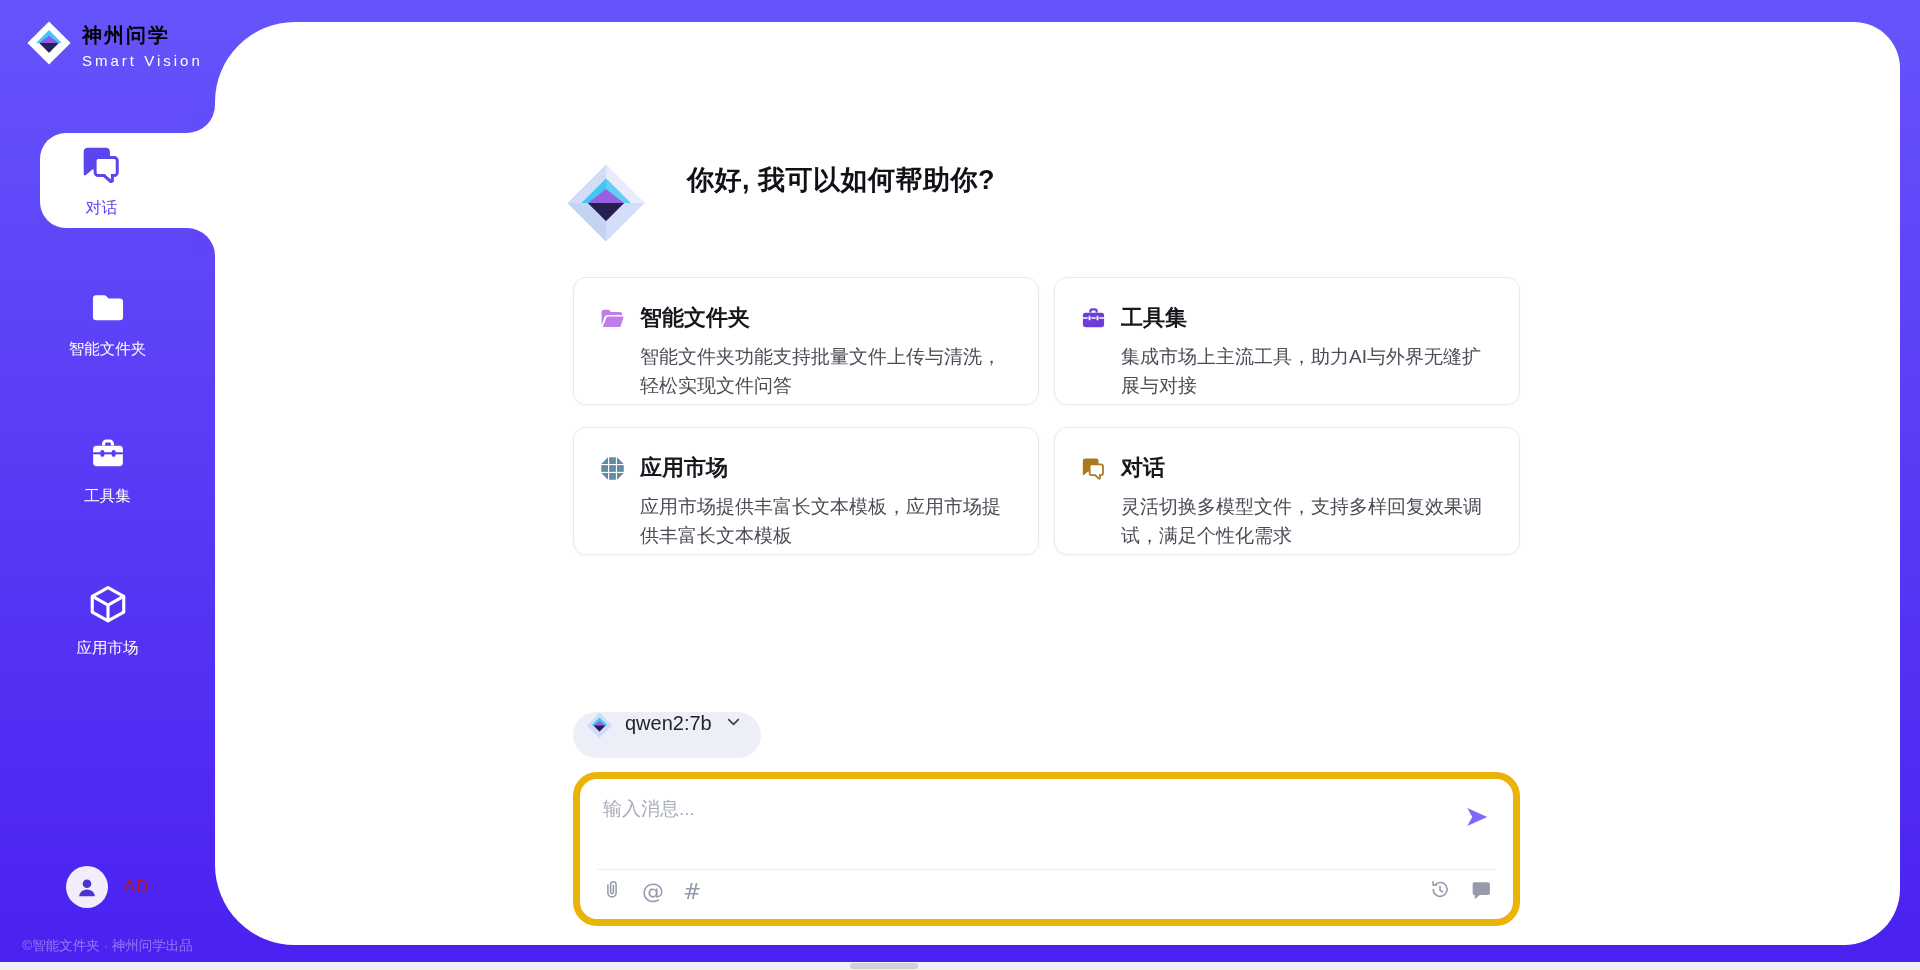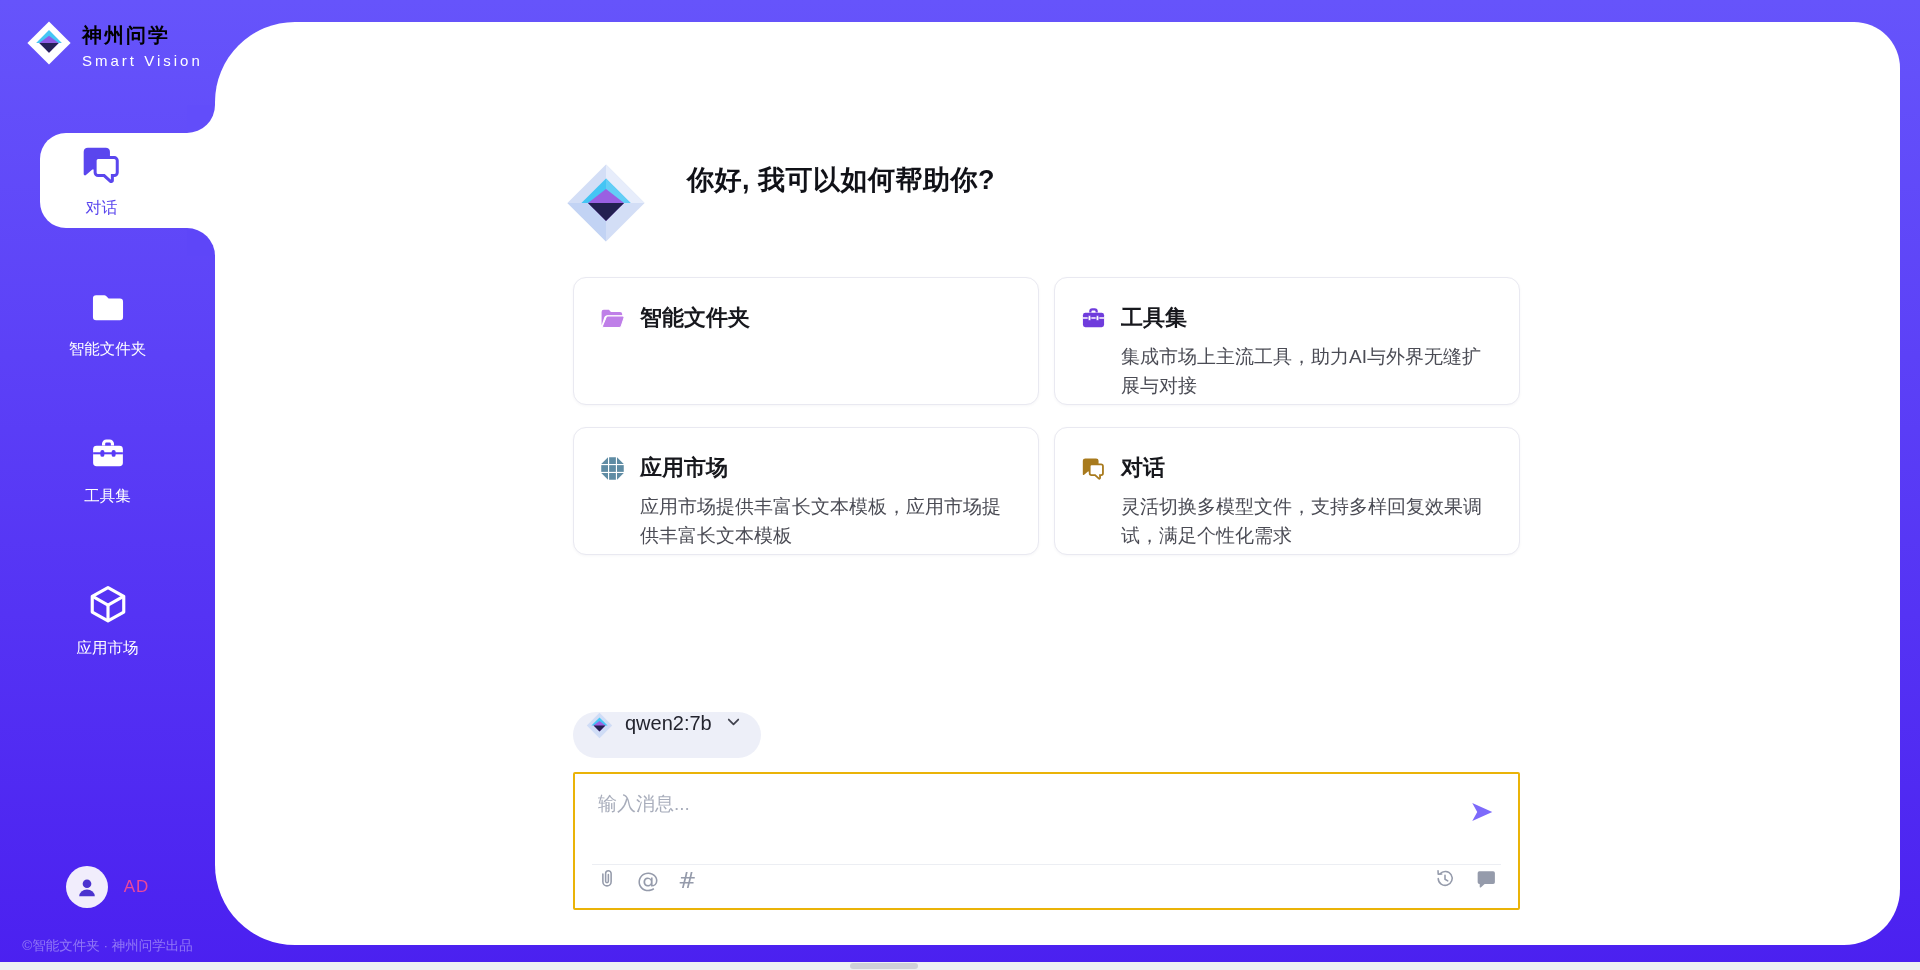--- a/index.html
+++ b/index.html
@@ -42,21 +42,21 @@
   .curve { position:absolute; right:0; width:28px; height:28px; background:#fff; }
   .curve-top { top:105px; }
   .curve-top::before { content:""; position:absolute; inset:0; background:#624dfa; border-bottom-right-radius:100%; }
   .curve-bottom { top:228px; }
   .curve-bottom::before { content:""; position:absolute; inset:0; background:#5e46f8; border-top-right-radius:100%; }
 
   .nav-folder { top:288px; } .nav-toolbox { top:435px; } .nav-cube { top:583px; } .nav-gear { top:727px; }
 
   .user-row { position:absolute; top:866px; left:0; width:215px; display:flex; align-items:center; justify-content:center; gap:16px; cursor:pointer; }
   .avatar { width:42px; height:42px; border-radius:50%; background:#f1edfc; display:flex; align-items:center; justify-content:center; }
-  .user-name { color:#ec4899; font-size:17px; letter-spacing:1px; }
+  .user-name { color:#b91c1c; font-size:17px; letter-spacing:1px; }
 
   .copyright { position:absolute; bottom:15px; left:0; width:215px; text-align:center; color:rgba(255,255,255,0.38); font-size:13.5px; }
 
   
   .content { position:absolute; left:358px; top:0; width:947px; height:100%; }
 
   .greeting { position:absolute; top:140px; left:-8px; display:flex; gap:40px; }
   .greeting-title { font-size:27px; font-weight:bold; color:#101117; letter-spacing:0.5px; }
 
   .cards { position:absolute; top:255px; left:0; display:grid; grid-template-columns:466px 466px; grid-gap:22px 15px; }
@@ -70,22 +70,22 @@
   .card-desc { font-size:19px; color:#4b4c55; line-height:29px; max-width:382px; }
 
   .model-pill {
     position:absolute; top:690px; left:0; height:46px;
     display:inline-flex; align-items:flex-start; gap:12px;
     background:#edeff8; border-radius:23px; padding:0 18px 0 13px; cursor:pointer;
   }
   .model-name { font-size:20px; color:#23242e; }
 
   .composer {
-    position:absolute; top:750px; left:0; width:947px; height:138px;
-    background:#fff; border:2px solid #eab308; border-radius:2px;
+    position:absolute; top:750px; left:0; width:947px; height:154px;
+    background:#fff; border:7px solid #eab308; border-radius:24px;
   }
   .composer textarea {
     position:absolute; top:17px; left:23px; width:850px; height:58px;
     border:none; outline:none; resize:none; font-family:"Liberation Sans",sans-serif;
     font-size:19px; color:#33343c; background:transparent;
   }
   .composer textarea::placeholder { color:#a8adbb; }
   .send-btn { position:absolute; top:25px; right:23px; width:26px; height:26px; cursor:pointer; background:none; border:none; }
   .composer-divider { position:absolute; top:90px; left:17px; right:17px; border-top:1px solid #eceef3; }
   .composer-tools { position:absolute; left:21px; right:21px; bottom:15px; display:flex; align-items:center; gap:19px; }
@@ -122,20 +122,21 @@
 
       <div class="card">
         <span class="card-icon">
           <svg viewBox="0 0 24 24" width="27" height="27">
             <path fill="#bf7fe8" d="M2.3,6.2 a1.9,1.9 0 0 1 1.9,-1.9 h4.6 l1.8,1.9 h8.1 a1.9,1.9 0 0 1 1.9,1.9 v1.3 h-13.9 a2.1,2.1 0 0 0 -2,1.45 l-2.4,7.2 z"></path>
             <path fill="#bf7fe8" stroke="#fff" stroke-width="0.9" d="M6.5,10.6 a1.35,1.35 0 0 1 1.28,-0.93 h13.2 a1.3,1.3 0 0 1 1.23,1.72 l-2.45,7.4 a1.9,1.9 0 0 1 -1.8,1.31 h-13.5 a1.3,1.3 0 0 1 -1.23,-1.72 z"></path>
           </svg>
         </span>
         <div>
           <div class="card-title">智能文件夹</div>
+          <div class="card-desc">智能文件夹功能支持批量文件上传与清洗，轻松实现文件问答</div>
         </div>
       </div>
 
       <div class="card">
         <span class="card-icon">
           <svg viewBox="0 0 24 24" width="27" height="27">
             <path d="M9.2,6.6 V5.6 a1.8,1.8 0 0 1 1.8,-1.8 h2 a1.8,1.8 0 0 1 1.8,1.8 v1" fill="none" stroke="#6f3cdc" stroke-width="2"></path>
             <rect x="2.6" y="6.8" width="18.8" height="13" rx="2.2" fill="#6f3cdc"></rect>
             <rect x="2.6" y="10.9" width="18.8" height="1.3" fill="#fff"></rect>
             <rect x="7.2" y="9.4" width="2.5" height="4.4" rx="1.2" fill="#fff" stroke="#6f3cdc" stroke-width="0.7"></rect>

